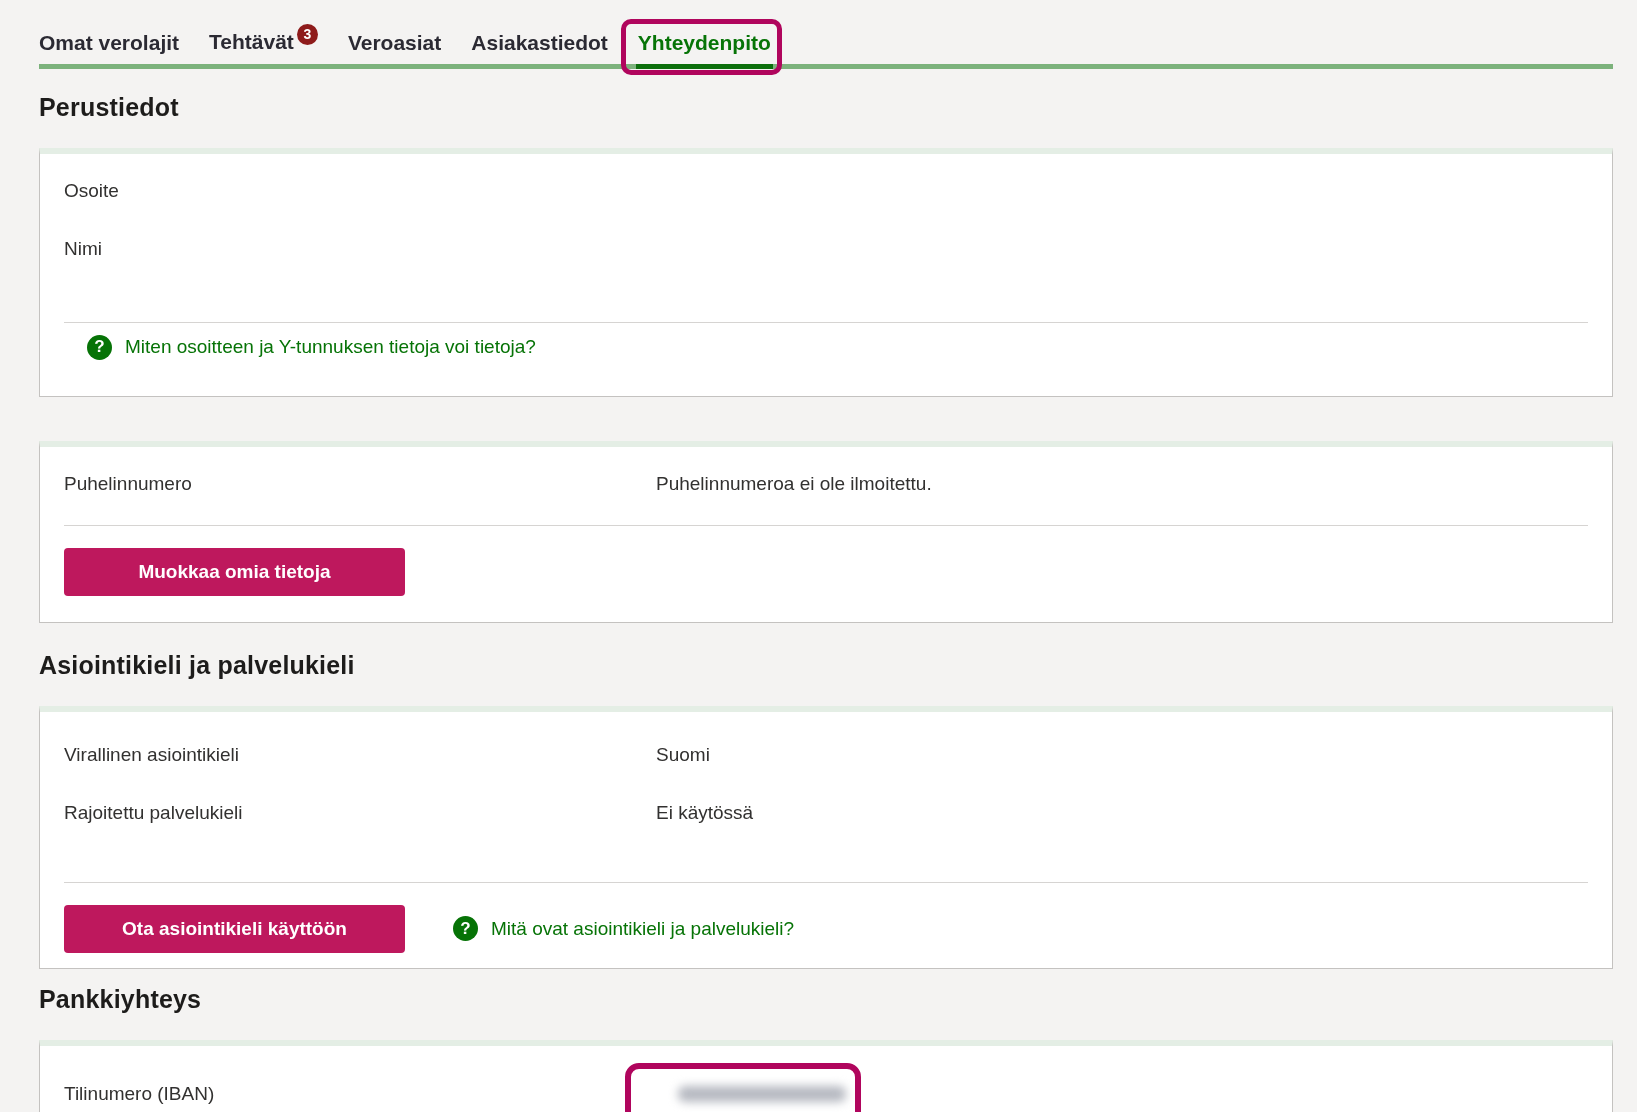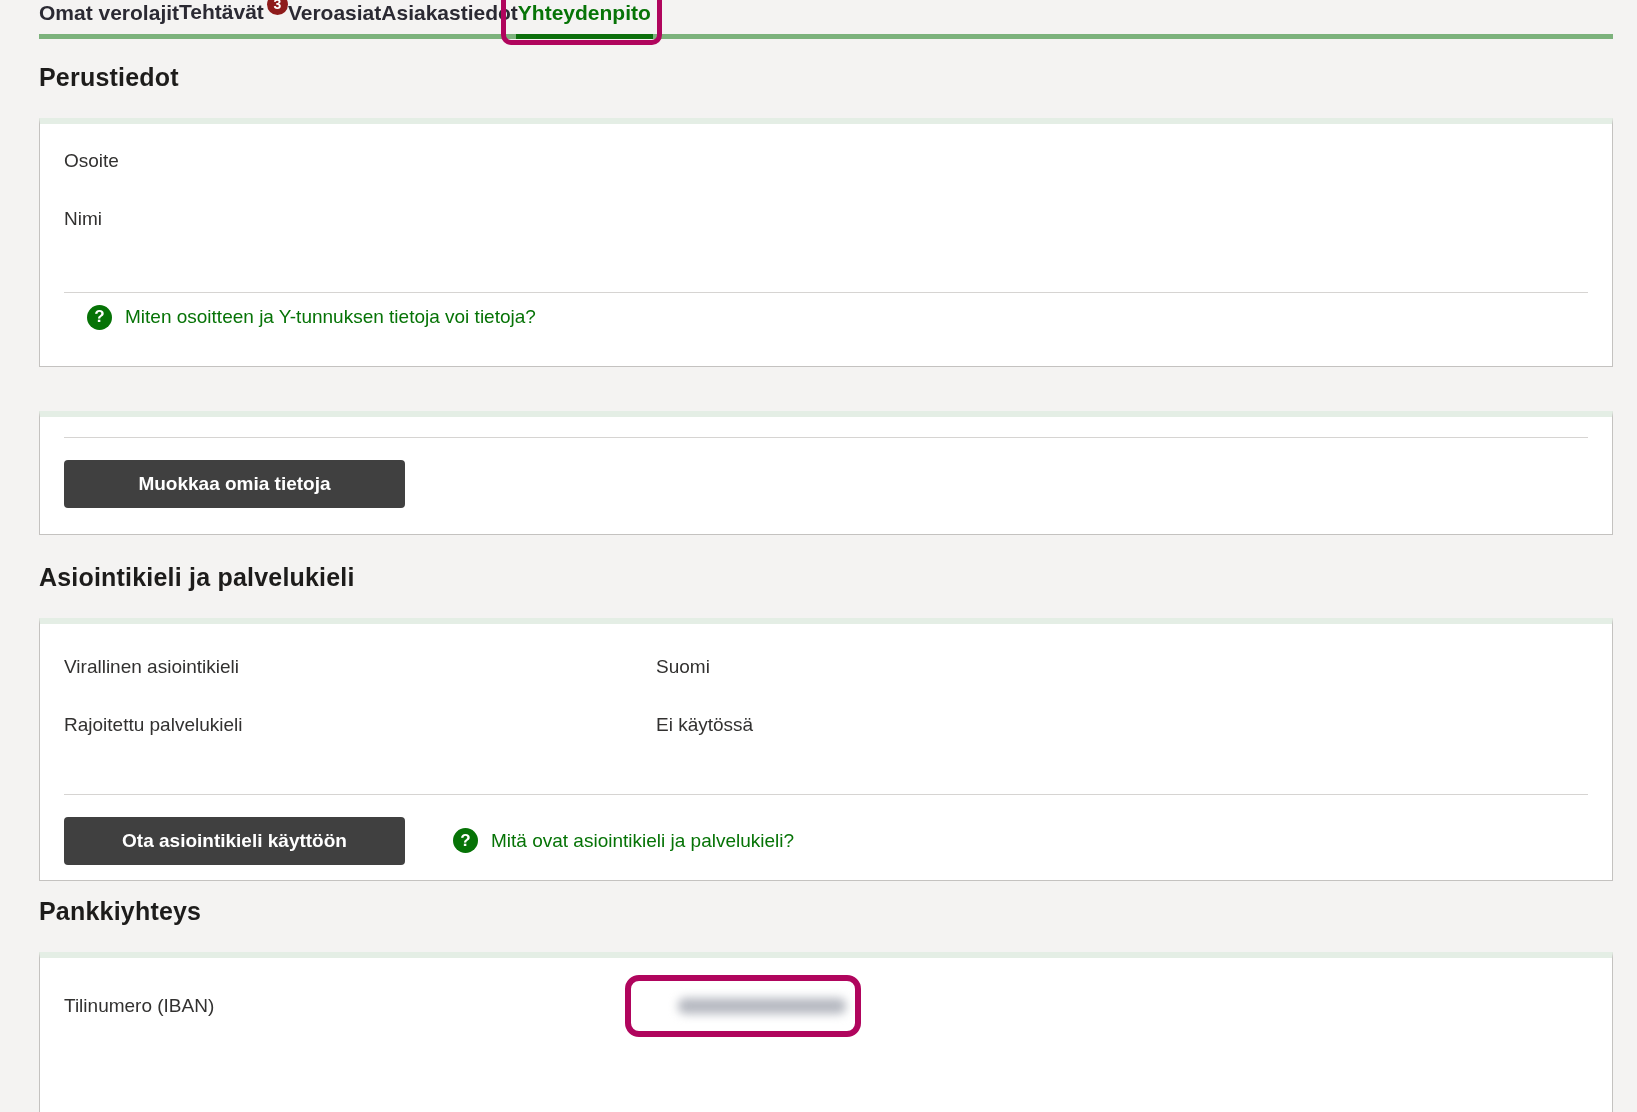--- a/index.html
+++ b/index.html
@@ -6,21 +6,22 @@
   html,body { width:1637px; height:1112px; overflow:hidden; }
   body {
     background:#f4f3f2;
     font-family:"Liberation Sans", sans-serif;
     color:#323130;
   }
   .viewport { width:1637px; height:1112px; overflow:hidden; padding:0 24px 0 39px; }
 
   
   .tabbar {
-    display:flex; align-items:flex-end; 
+    display:flex; align-items:flex-end; gap:30px;
+    padding-top:30px;
     border-bottom:5px solid #7cb27c;
   }
   .tab {
     position:relative;
     font-size:21px; font-weight:600; color:#2b2a33;
     padding-bottom:9px; white-space:nowrap; cursor:pointer;
   }
   .tab.active { color:#077407; }
   .tab.active::after {
     content:""; position:absolute; left:-2px; right:-2px; bottom:-5px;
@@ -65,21 +66,21 @@
 
   .divider { border-top:1px solid #d6d4d2; }
   .divider.d-basic { margin-top:44px; }
   .divider.d-phone { margin-top:12px; }
   .divider.d-lang  { margin-top:40px; }
 
   
   .btn {
     display:inline-flex; align-items:center; justify-content:center;
     width:341px; height:48px;
-    background:#404040; color:#ffffff;
+    background:#be185d; color:#ffffff;
     border:none; border-radius:4px;
     font-family:"Liberation Sans", sans-serif;
     font-size:19px; font-weight:600; cursor:pointer;
   }
   .action-row { display:flex; align-items:center; gap:48px; margin-top:22px; }
 
   .help {
     display:inline-flex; align-items:center; gap:13px;
     color:#067306; font-size:19px; cursor:pointer; text-decoration:none;
   }
@@ -139,20 +140,24 @@
     <div class="divider d-basic"></div>
     <div class="help-row">
       <a class="help">
         <span class="help-icon">?</span>
         <span>Miten osoitteen ja Y-tunnuksen tietoja voi tietoja?</span>
       </a>
     </div>
   </section>
 
   <section class="card card-phone">
+    <div class="row">
+      <span class="label">Puhelinnumero</span>
+      <span class="value">Puhelinnumeroa ei ole ilmoitettu.</span>
+    </div>
     <div class="divider d-phone"></div>
     <div class="action-row">
       <button class="btn">Muokkaa omia tietoja</button>
     </div>
   </section>
 
   <h2>Asiointikieli ja palvelukieli</h2>
 
   <section class="card card-lang">
     <div class="row">

